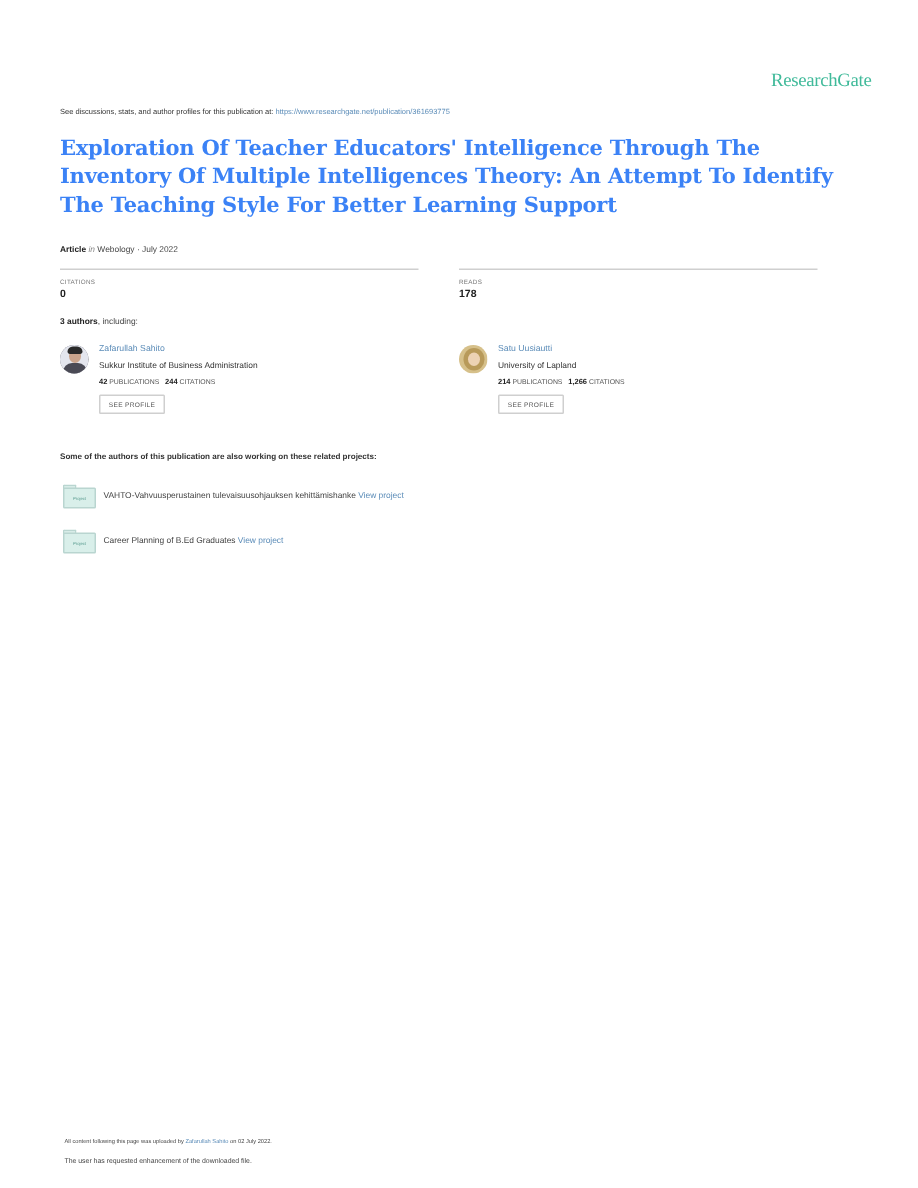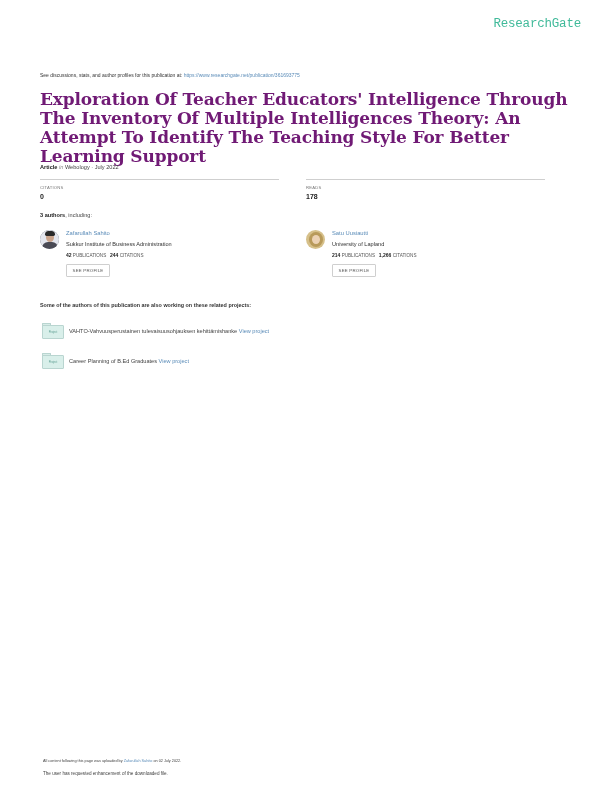--- a/index.html
+++ b/index.html
@@ -1,33 +1,33 @@
 <!DOCTYPE html>
 <html><head>
   <meta charset="utf-8">
   <style>
     * { box-sizing: border-box; margin: 0; padding: 0; }
     html, body { width: 612px; height: 792px; background: #ffffff; overflow: hidden; }
     body { position: relative; font-family: "Liberation Sans", "DejaVu Sans", sans-serif; color: #333; }
 
     .brand {
-      position: absolute; right: 31px; top: 17px;
-      font-family: Liberation Mono, monospace;
+      position: absolute; right: 31px; top: 46px;
+      font-family: Liberation Serif, serif;
       font-size: 12.5px; color: #40ba9a; letter-spacing: -0.2px;
     }
     .intro {
       position: absolute; left: 40px; top: 72px;
       font-size: 5px; color: #333;
     }
     .intro a { color: #5b8cb8; text-decoration: none; }
 
     .title {
       position: absolute; left: 40px; top: 90px; width: 530px;
       font-family: "DejaVu Serif", "Liberation Serif", serif;
-      font-size: 17px; line-height: 19px; color: #701a75; letter-spacing: -0.15px;
+      font-size: 14px; line-height: 19px; color: #3b82f6; letter-spacing: -0.15px;
     }
 
     .meta {
       position: absolute; left: 40px; top: 164px;
       font-size: 5.6px; color: #444;
     }
     .meta b { color: #222; }
     .meta i { color: #888; }
 
     .stat-line { position: absolute; top: 179px; height: 1px; background: #cfcfcf; }

